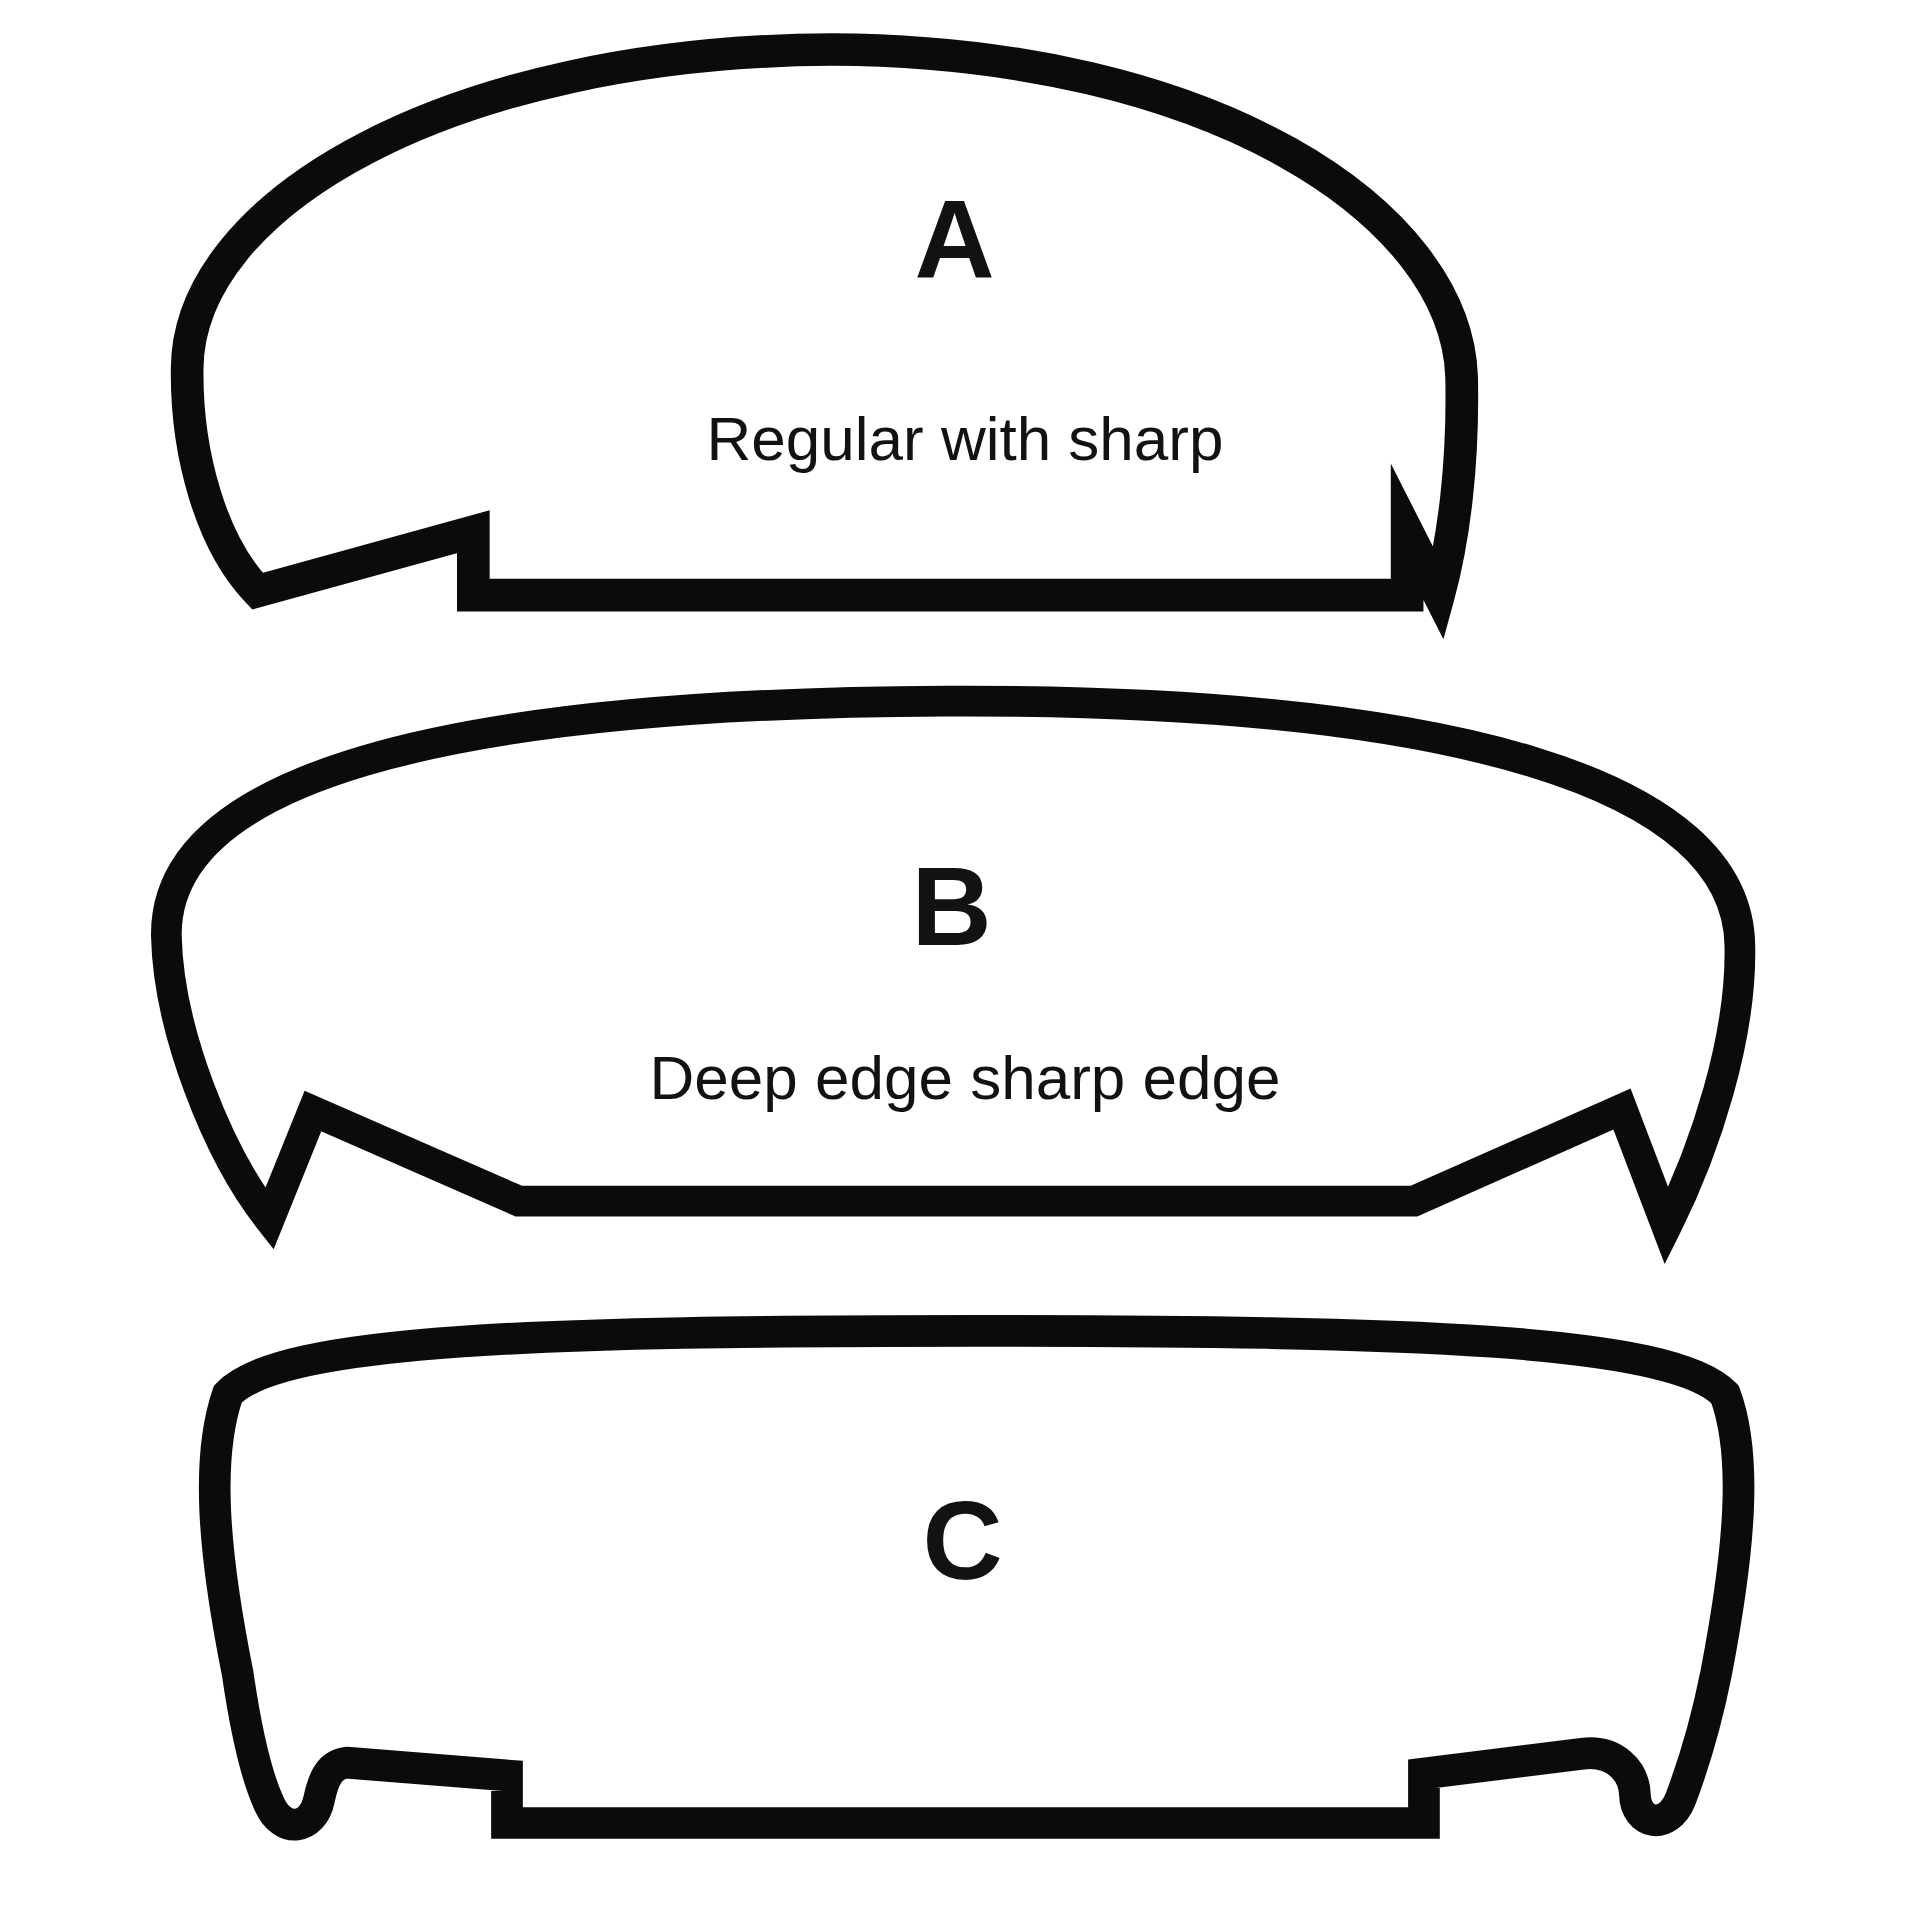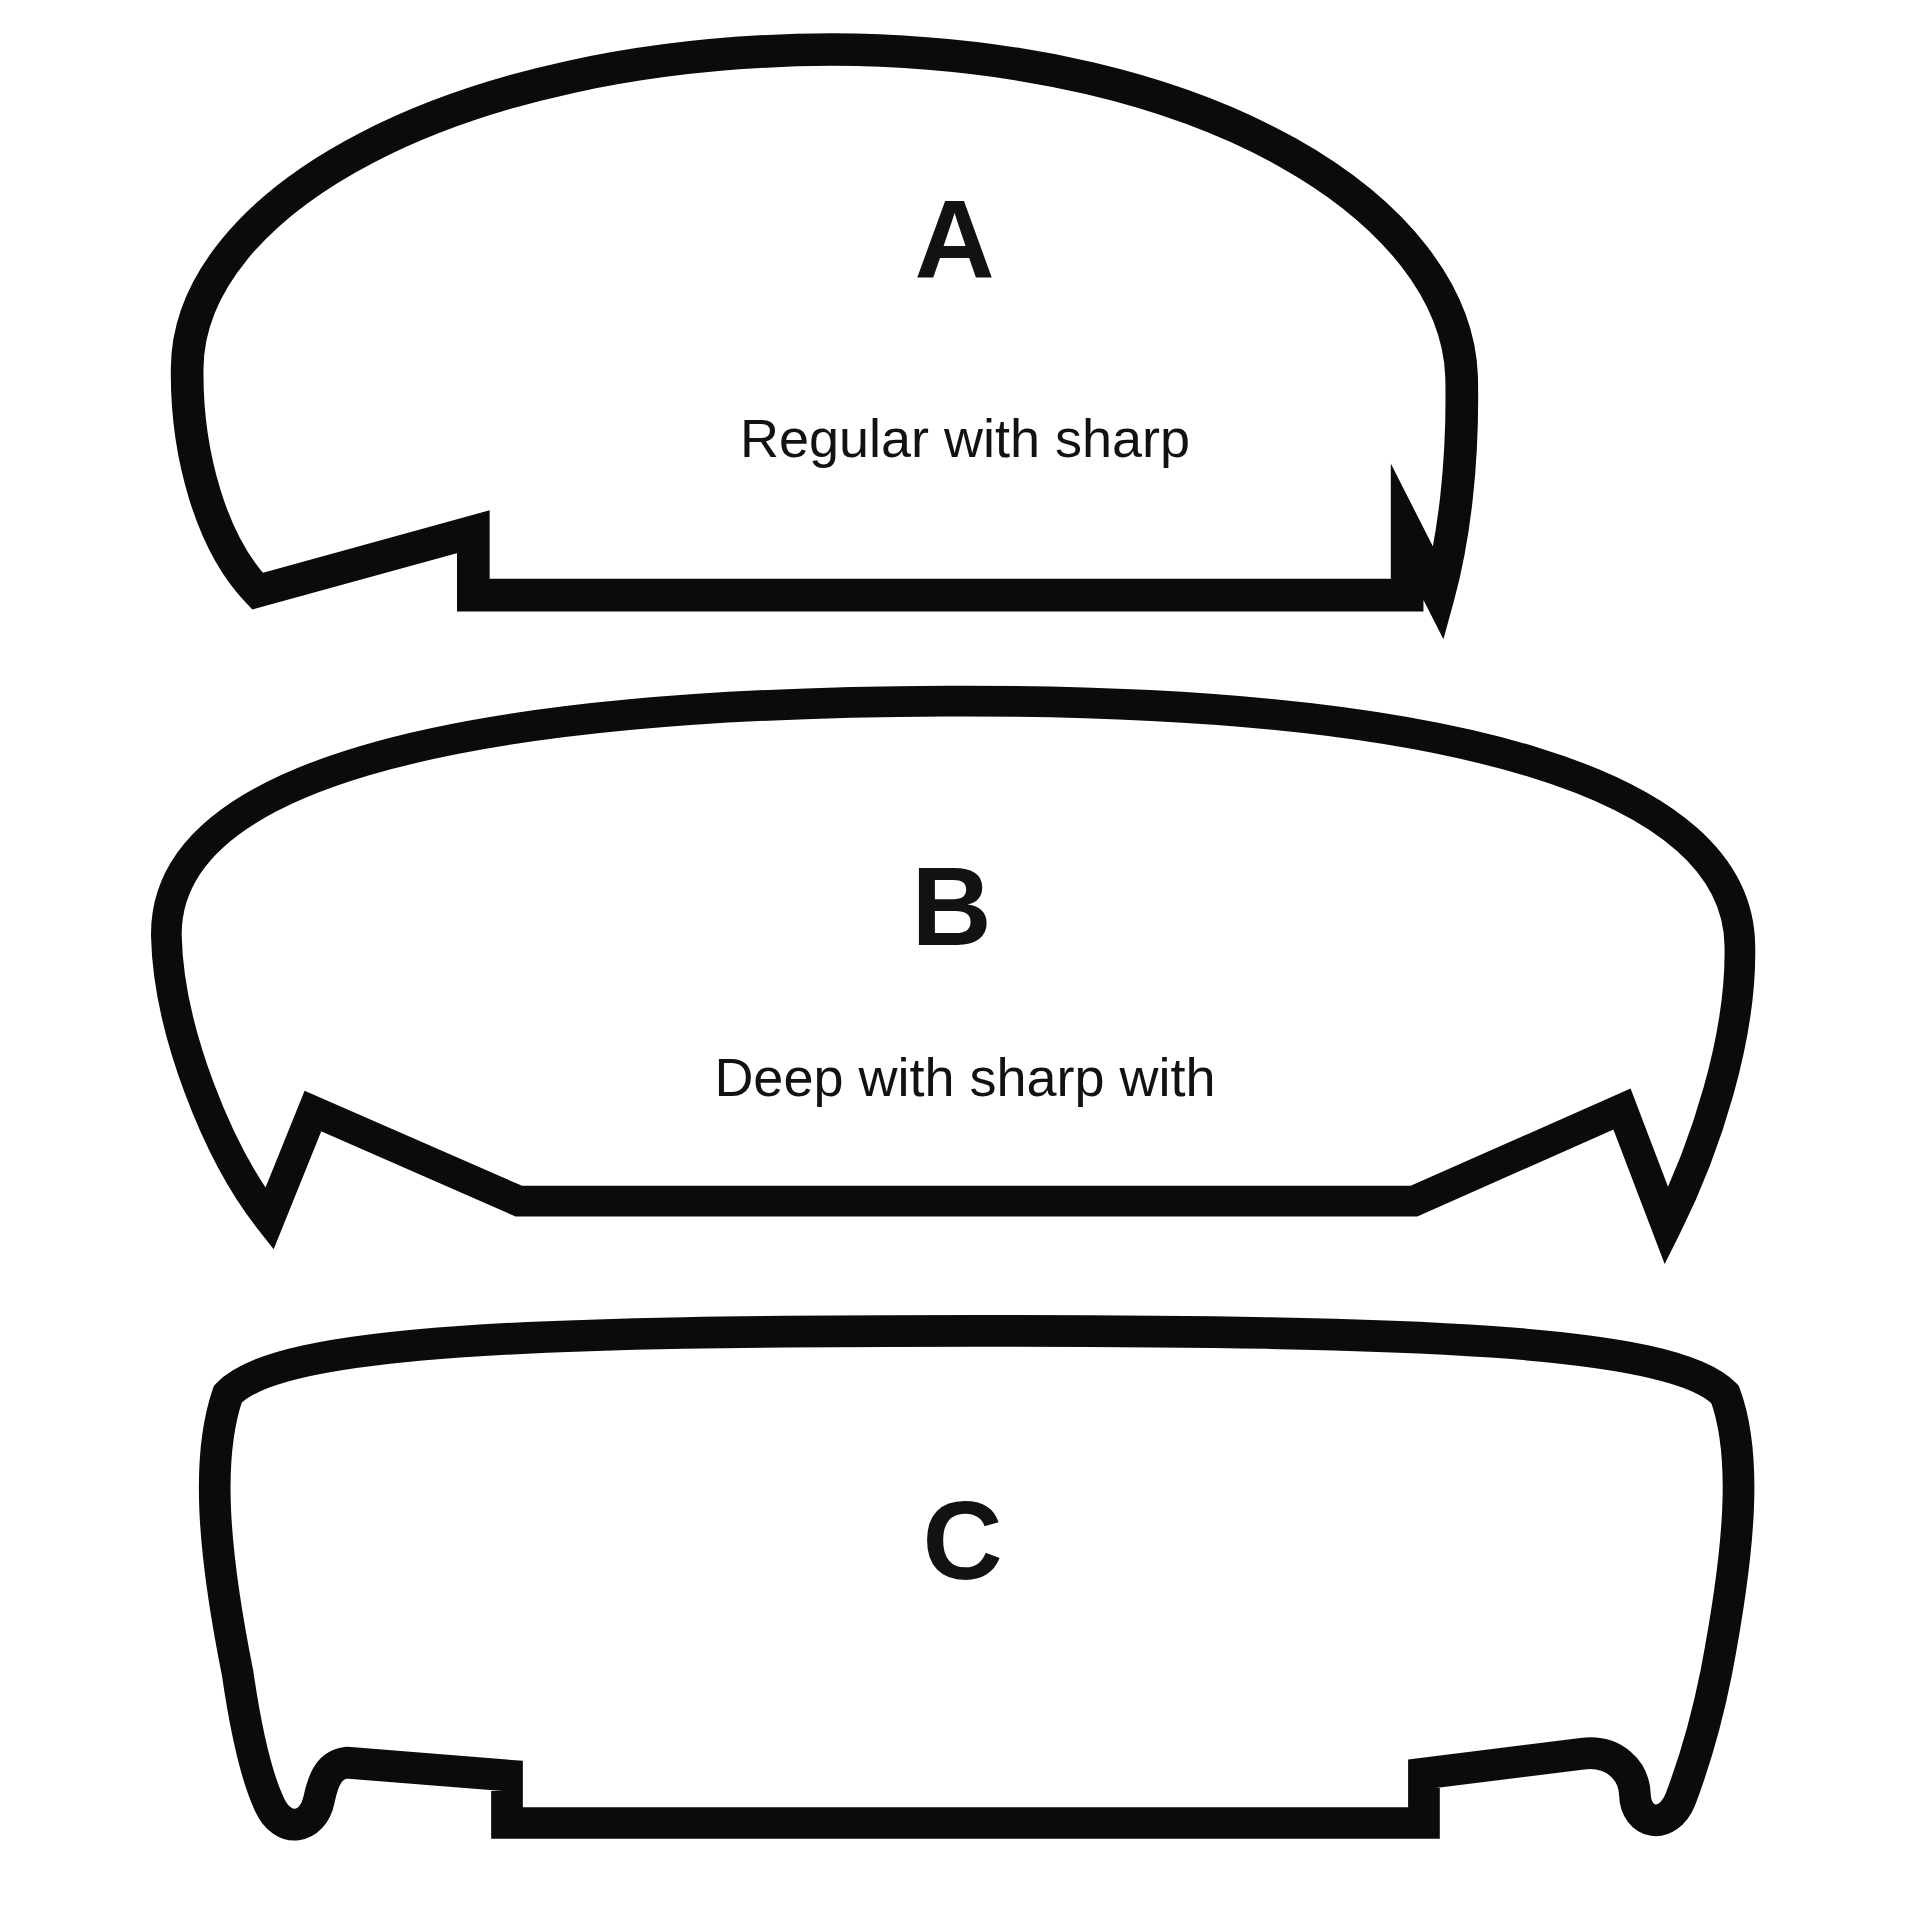--- a/index.html
+++ b/index.html
@@ -29,21 +29,21 @@
     text-align: center;
     white-space: nowrap;
     line-height: 1;
   }
   .shape-letter {
     font-size: 111px;
     font-weight: 700;
     letter-spacing: 1px;
   }
   .shape-desc {
-    font-size: 54px;
+    font-size: 62px;
     font-weight: 400;
     line-height: 109px;
   }
   
   #letter-a { left: 955px;  top: 240px;  }
   #desc-a   { left: 965px;  top: 438px;  }
   #letter-b { left: 952px;  top: 907px;  }
   #desc-b   { left: 965px;  top: 1077px; }
   #letter-c { left: 963px;  top: 1541px; }
   #desc-c   { left: 970px;  top: 1686px; }
@@ -98,20 +98,20 @@
 
   <div class="shape-label shape-letter" id="letter-a">A</div>
 
   <div class="shape-label shape-desc" id="desc-a">
     <div>Regular with sharp</div>
   </div>
 
   <div class="shape-label shape-letter" id="letter-b">B</div>
 
   <div class="shape-label shape-desc" id="desc-b">
-    <div>Deep with sharp with</div>
+    <div>Deep edge sharp edge</div>
   </div>
 
   <div class="shape-label shape-letter" id="letter-c">C</div>
 
 
 </div>
 
 
 </body></html>

